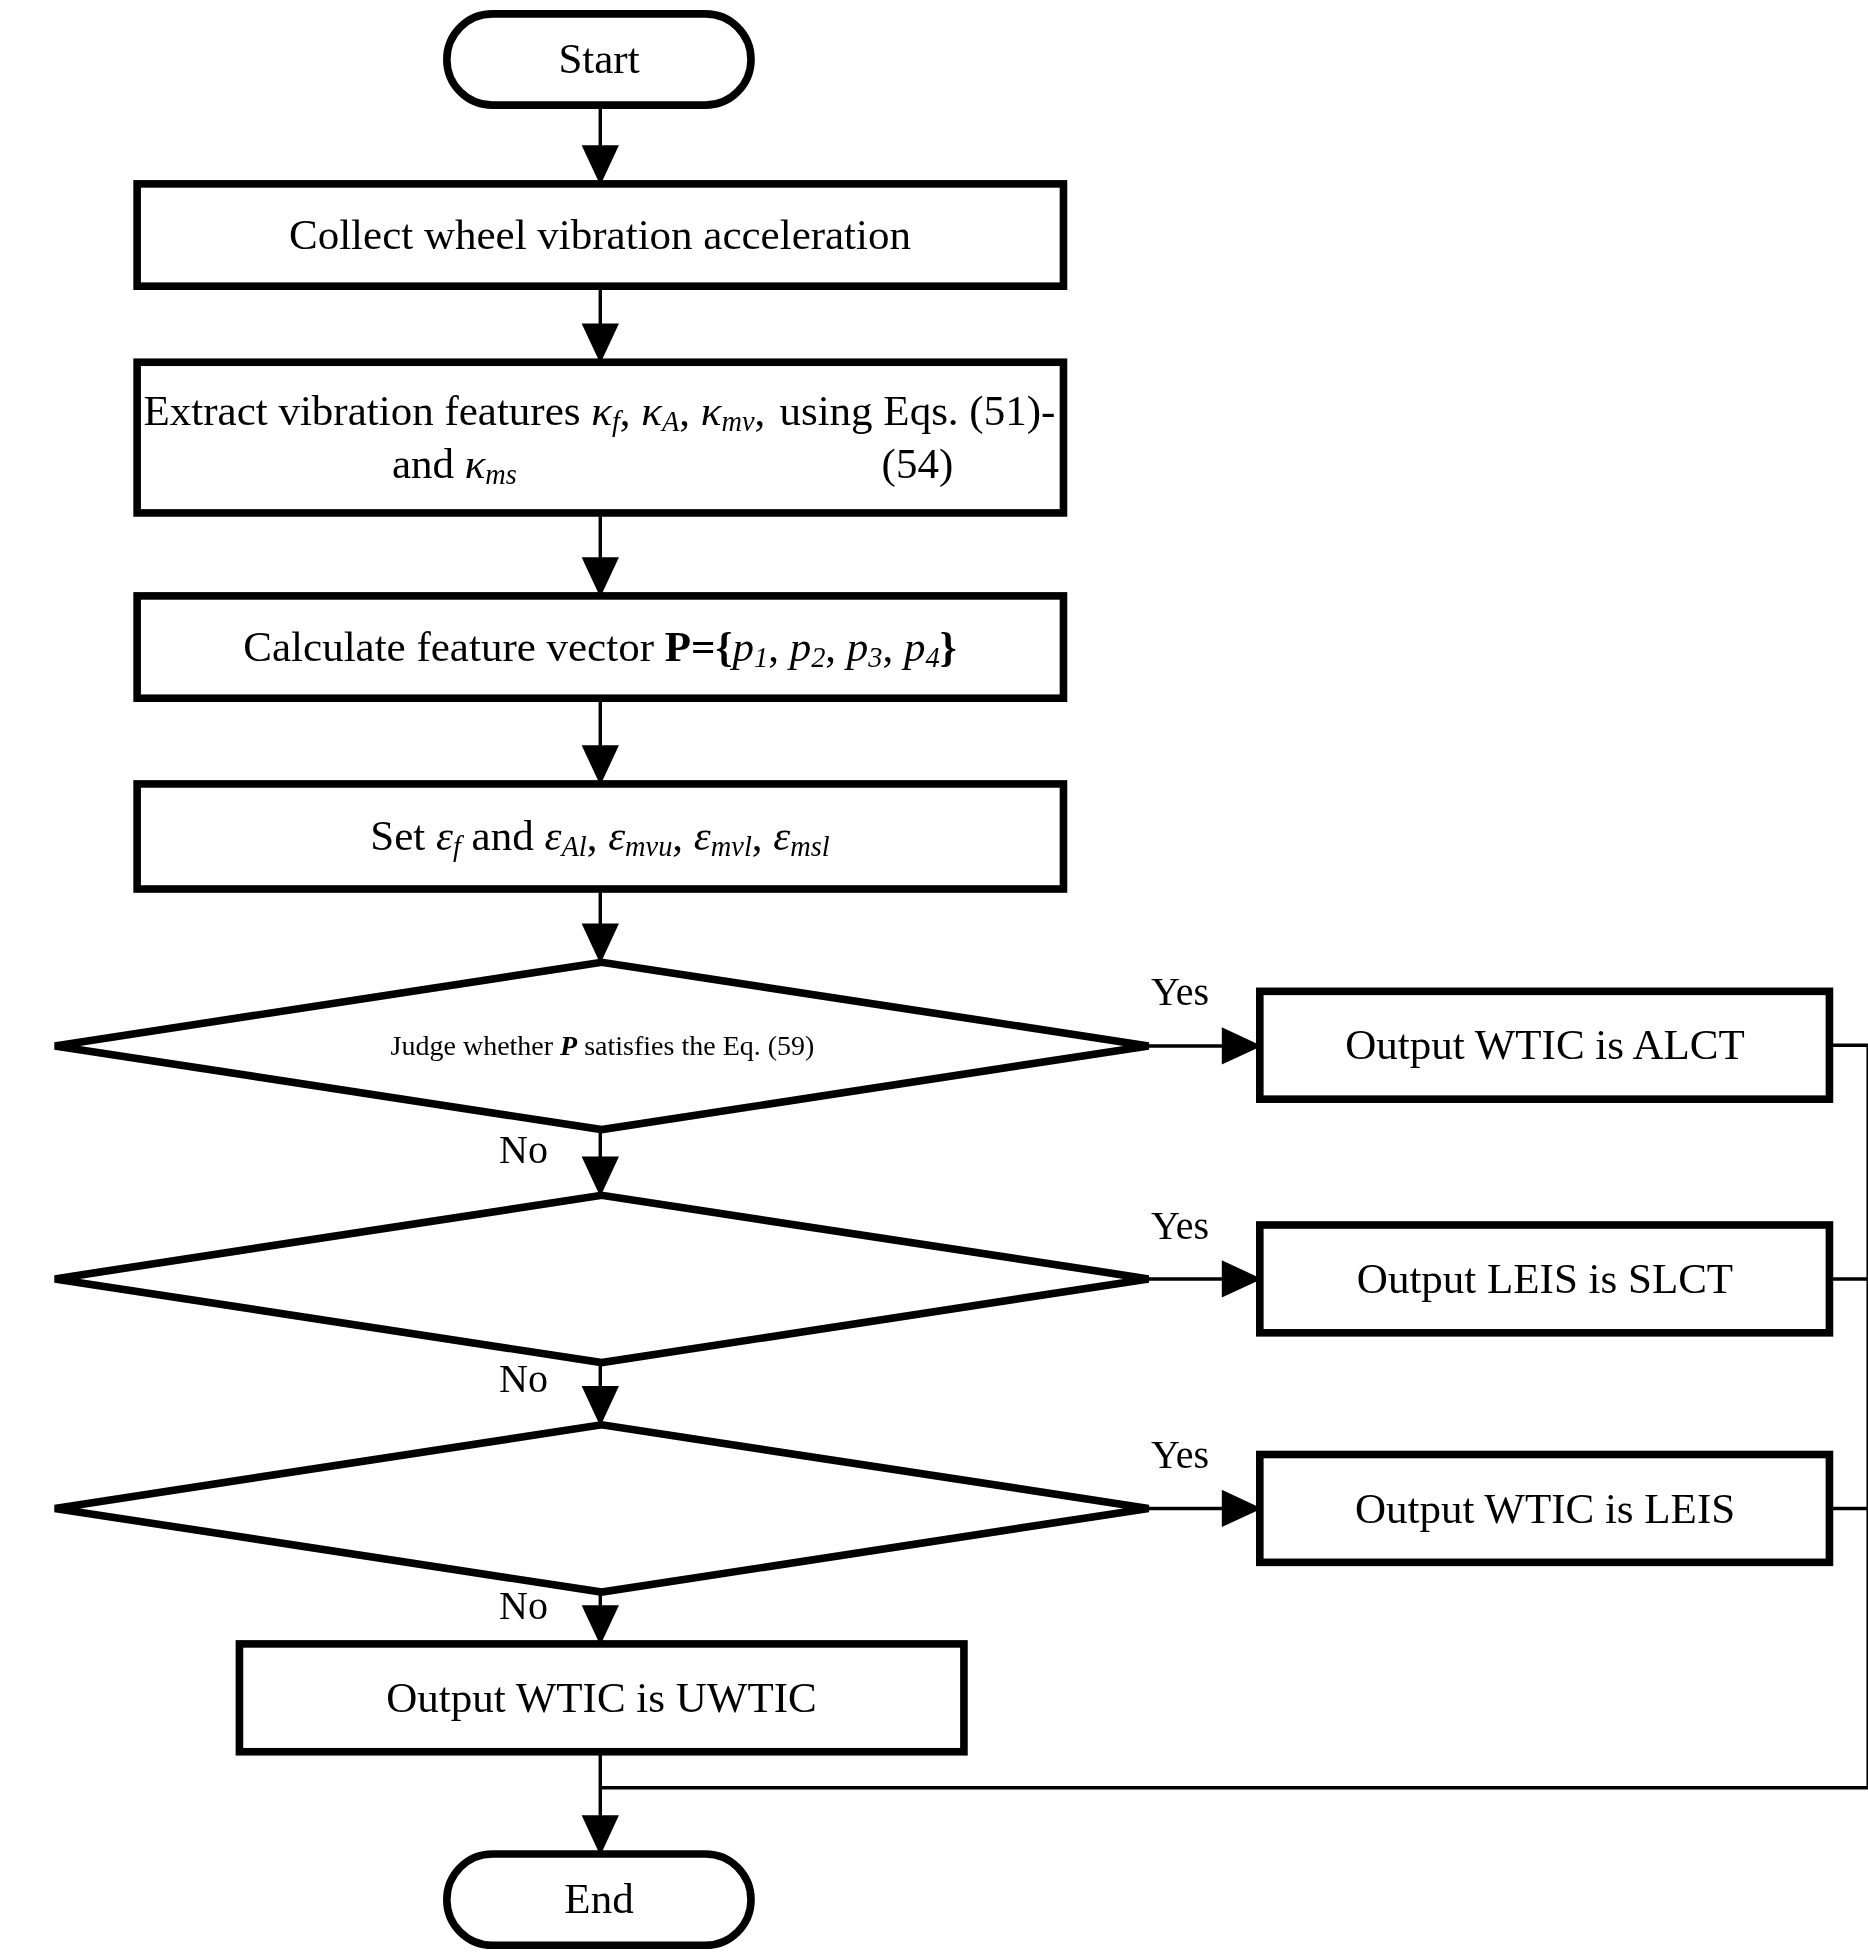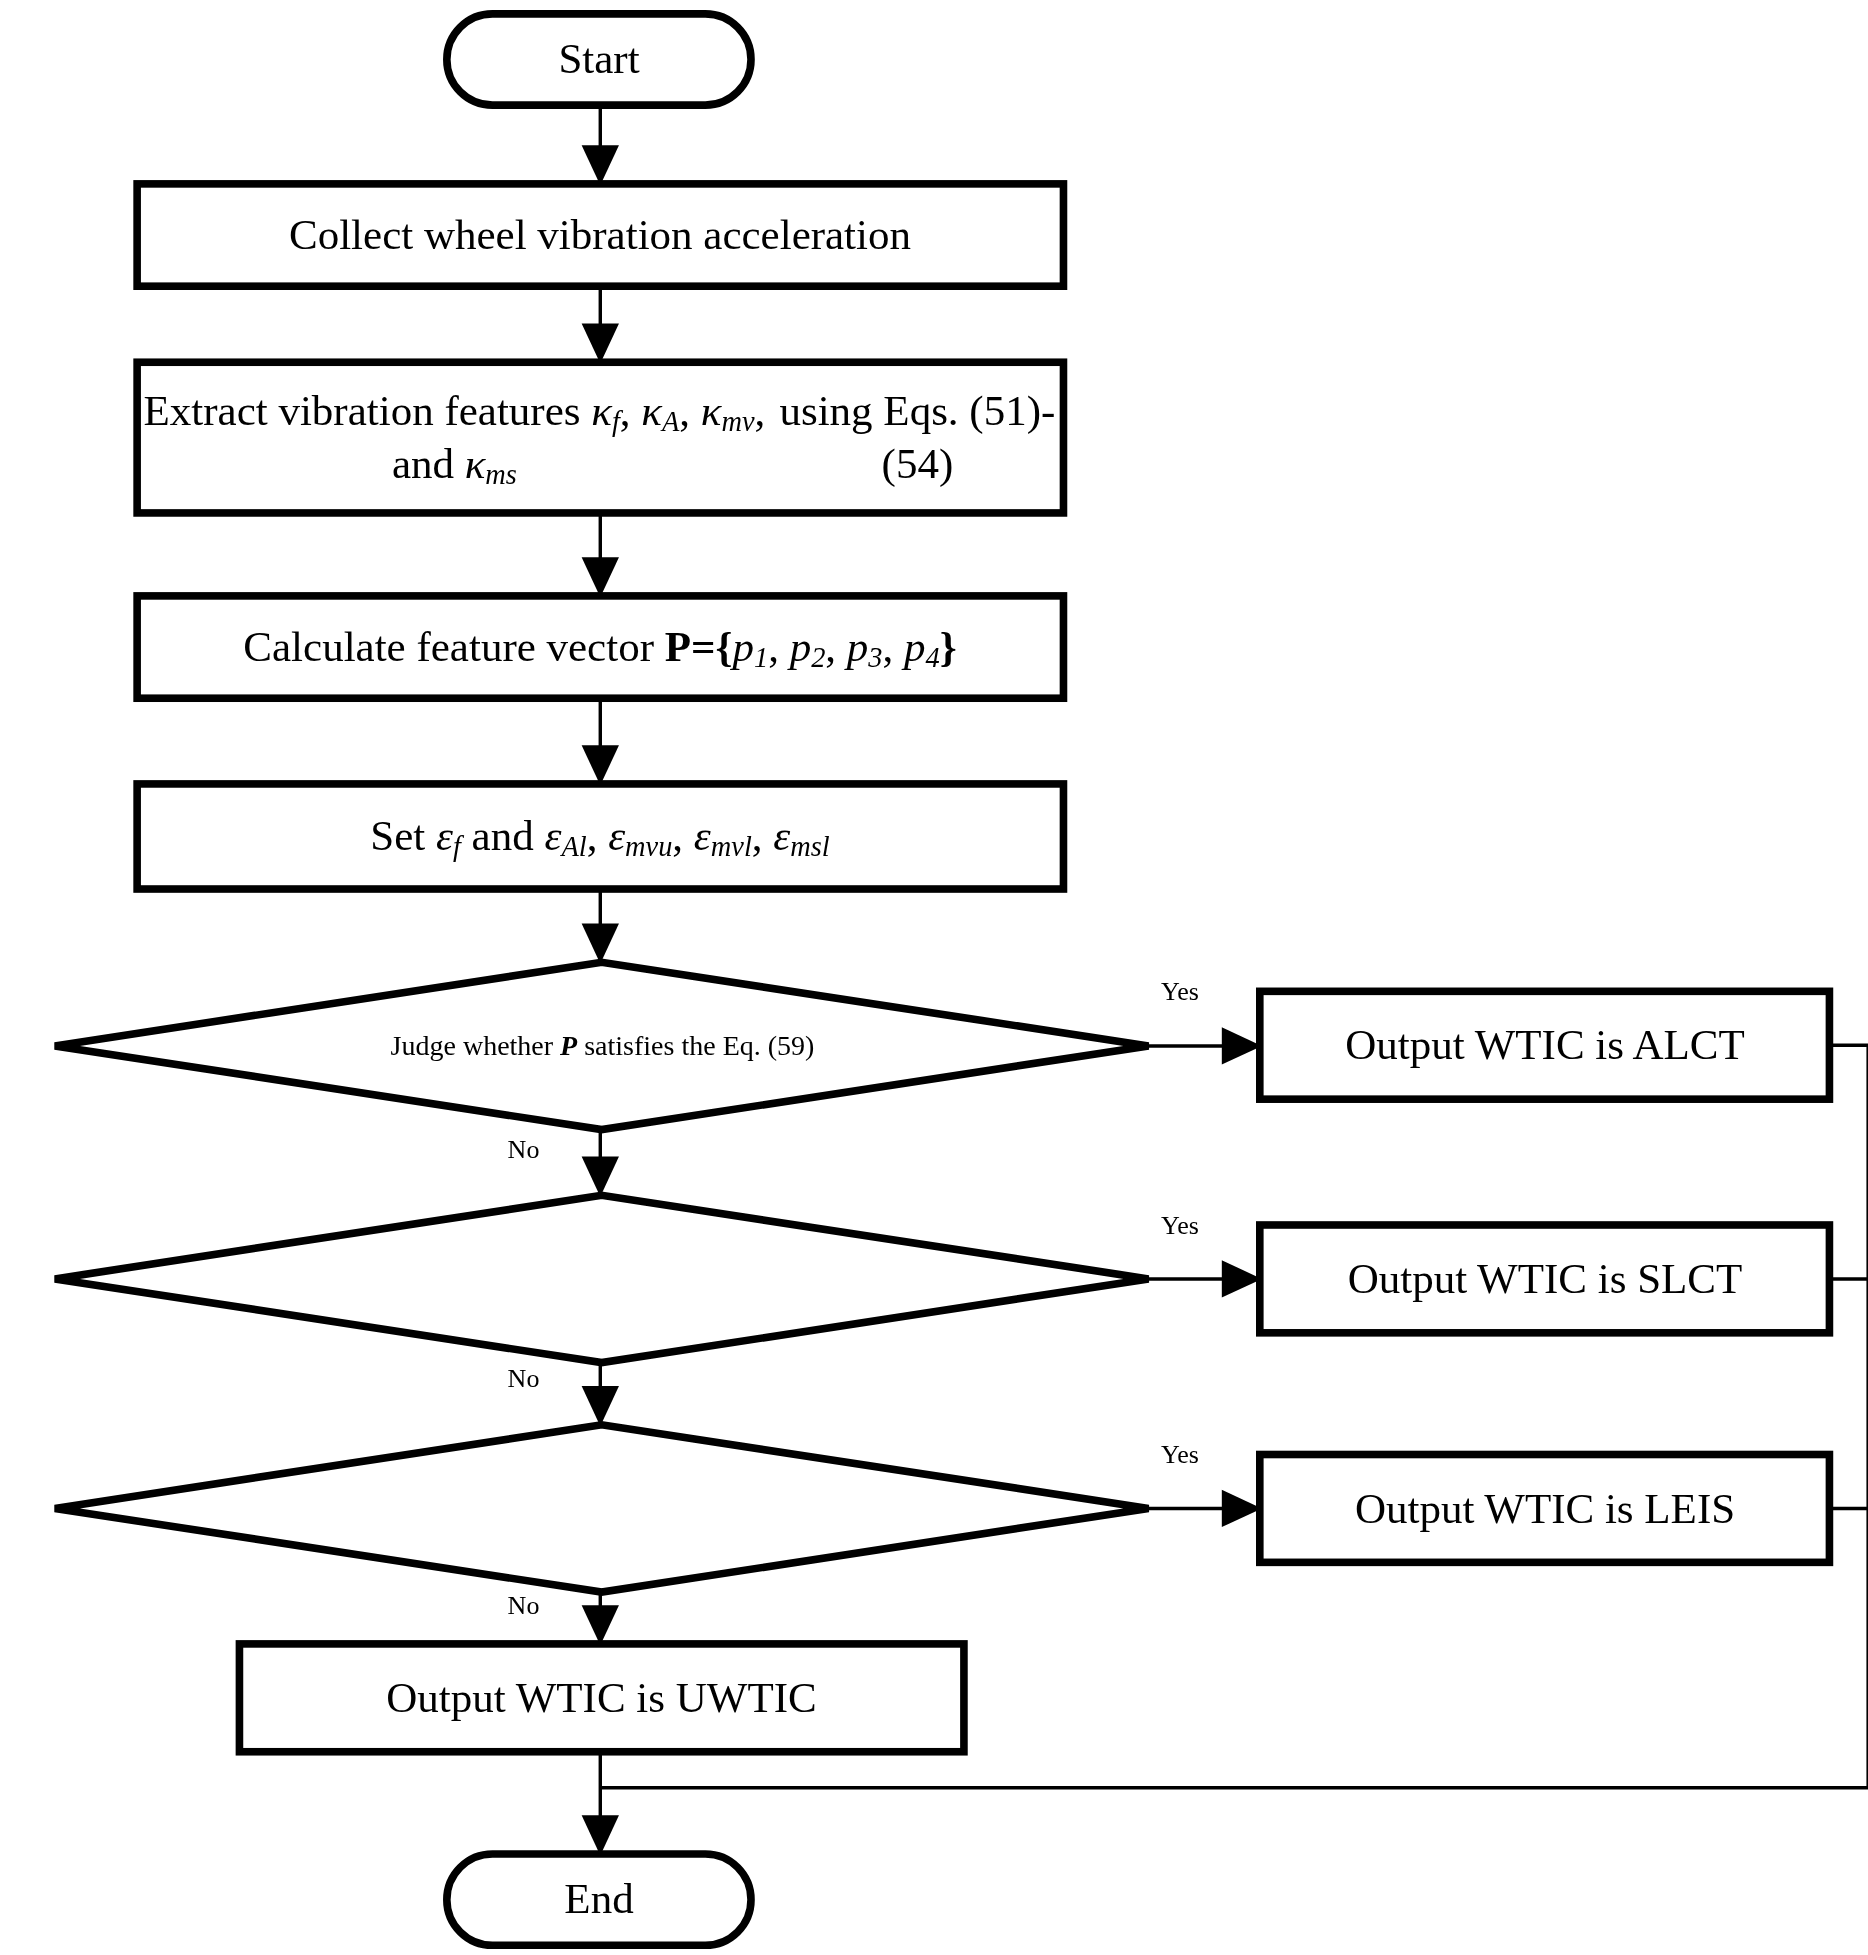--- a/index.html
+++ b/index.html
@@ -45,21 +45,21 @@
     justify-content: center;
     text-align: center;
     color: #000000;
     line-height: 1.22;
     white-space: nowrap;
     pointer-events: none;
   }
   .t-term    { font-size: 43px; }
   .t-process { font-size: 43px; }
   .t-decision{ font-size: 28px; }
-  .t-label   { font-size: 26px; }
+  .t-label   { font-size: 40px; }
 
   .it { font-style: italic; }
   .bi { font-style: italic; font-weight: bold; }
   .bd { font-weight: bold; }
   sub {
     font-size: 0.66em;
     font-style: italic;
     vertical-align: -0.22em;
     line-height: 0;
   }
@@ -164,21 +164,21 @@
   <div class="node-text t-decision" style="left:83px; top:1005px; width:975px; height:83px;">
     <div>
       <span>Judge whether </span><span class="bi">P</span><span> satisfies the Eq. (59)</span>
     </div>
   </div>
 
 
 
   <div class="node-text t-process" style="left:1228px; top:991px; width:570px; height:108px;">Output WTIC is ALCT</div>
 
-  <div class="node-text t-process" style="left:1228px; top:1225px; width:570px; height:108px;">Output WTIC is SLCT</div>
+  <div class="node-text t-process" style="left:1228px; top:1225px; width:570px; height:108px;">Output LEIS is SLCT</div>
 
   <div class="node-text t-process" style="left:1228px; top:1455px; width:570px; height:108px;">Output WTIC is LEIS</div>
 
   <div class="node-text t-process" style="left:207px; top:1644px; width:725px; height:108px;">Output WTIC is UWTIC</div>
 
   <div class="node-text t-term" style="left:415px; top:1854px; width:304px; height:91px;">End</div>
 
   <div class="node-text t-label" style="left:1086px; top:968px; width:124px; height:48px;">Yes</div>
   <div class="node-text t-label" style="left:1086px; top:1202px; width:124px; height:48px;">Yes</div>
   <div class="node-text t-label" style="left:1086px; top:1431px; width:124px; height:48px;">Yes</div>

